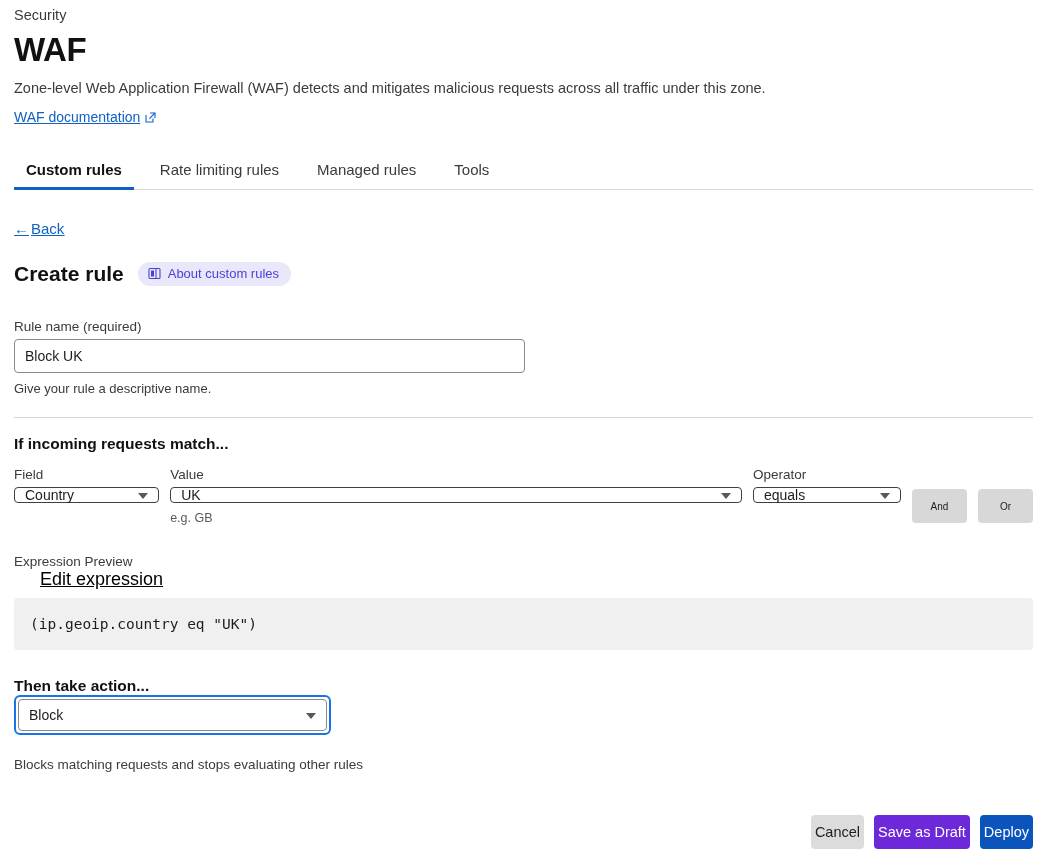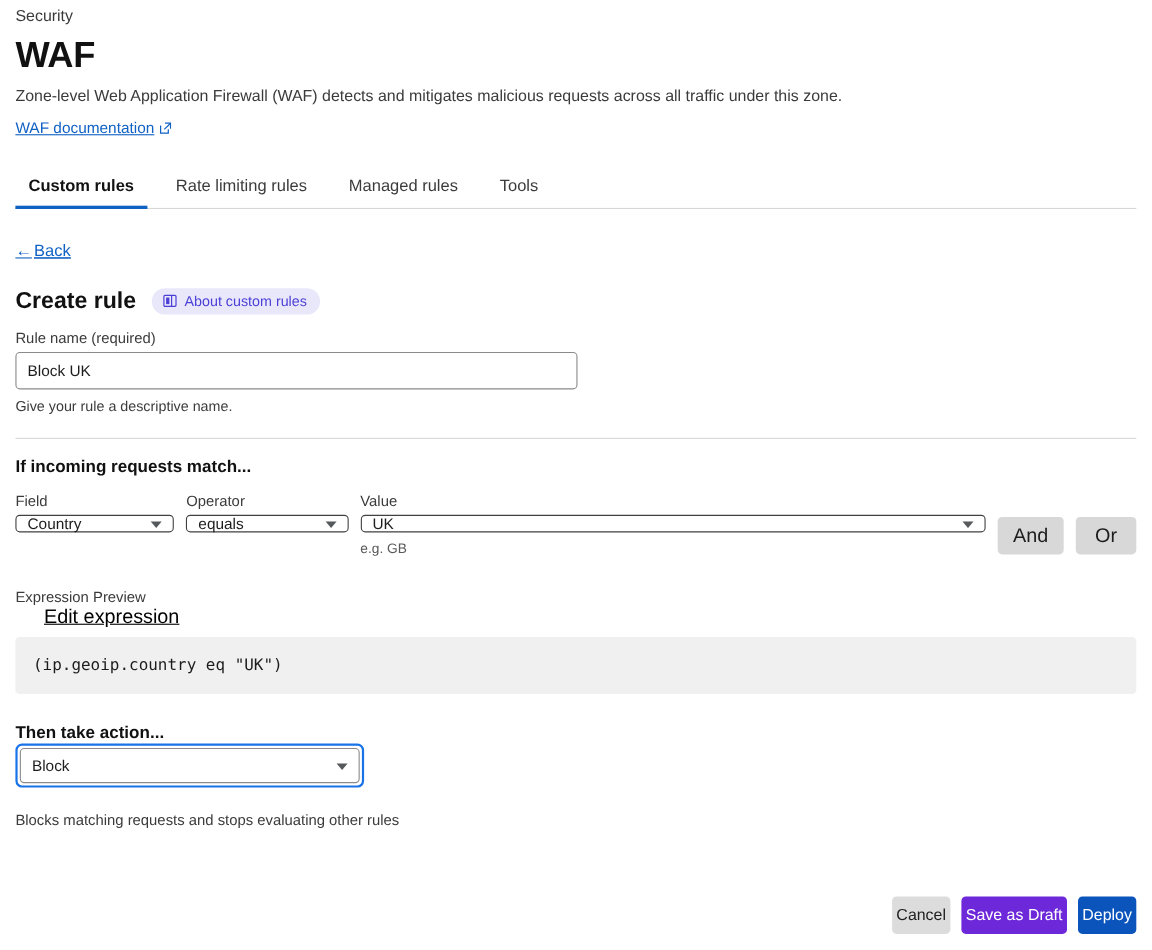--- a/index.html
+++ b/index.html
@@ -129,21 +129,21 @@
     margin-left: 7px;
   }
   .pill-icon { width: 13px; height: 13px; display: block; }
 
   
   .field-label {
     font-size: 13.5px;
     color: #3b3b3b;
     margin-bottom: 5px;
   }
-  .rule-name-block { margin-top: 14px; }
+  .rule-name-block { margin-top: 33px; }
   .text-input {
     width: 511px;
     height: 34px;
     border: 1px solid #8a8a8a;
     border-radius: 4px;
     font-size: 14px;
     font-family: "Liberation Sans", sans-serif;
     color: #1d1d1d;
     padding: 0 10px;
     background: #fff;
@@ -207,21 +207,21 @@
     margin-top: 8px;
   }
 
   .logic-btns { display: flex; align-items: flex-start; }
   .logic-btn {
     height: 34px;
     min-width: 55px;
     background: #d8d8d8;
     border: none;
     border-radius: 4px;
-    font-size: 18px;
+    font-size: 10px;
     font-family: "Liberation Sans", sans-serif;
     color: #1d1d1d;
     cursor: pointer;
     margin-left: 11px;
     padding: 0 14px;
   }
   .logic-btn:first-child { margin-left: 0; }
 
   
   .expr-head {
@@ -371,37 +371,37 @@
 
   <div class="condition-row">
     <div class="cond-col field">
       <div class="field-label">Field</div>
       <div class="select-box">
         <span>Country</span>
         <span class="caret"></span>
       </div>
     </div>
 
-    <div class="cond-col operator">
-      <div class="field-label">Operator</div>
-      <div class="select-box">
-        <span>equals</span>
-        <span class="caret"></span>
-      </div>
-    </div>
-
     <div class="cond-col value">
       <div class="field-label">Value</div>
       <div class="select-box">
         <span>UK</span>
         <span class="caret"></span>
       </div>
       <div class="value-hint">e.g. GB</div>
     </div>
 
+    <div class="cond-col operator">
+      <div class="field-label">Operator</div>
+      <div class="select-box">
+        <span>equals</span>
+        <span class="caret"></span>
+      </div>
+    </div>
+
     <div class="logic-btns" style="margin-top:22px;">
       <button class="logic-btn">And</button>
       <button class="logic-btn">Or</button>
     </div>
   </div>
 
   <div class="expr-head">
     <div class="expr-label">Expression Preview</div>
     <a class="expr-edit" href="#">Edit expression</a>
   </div>

